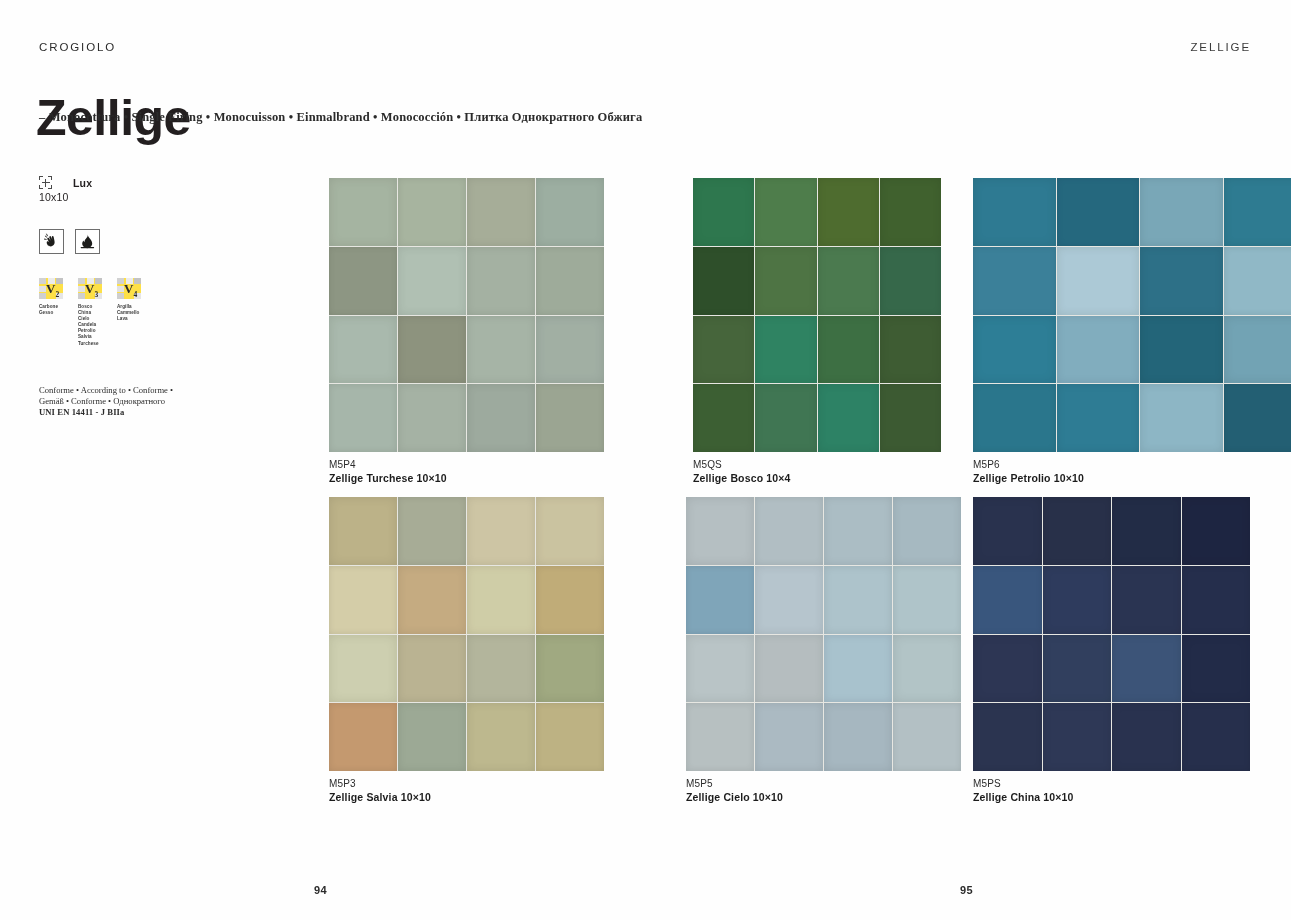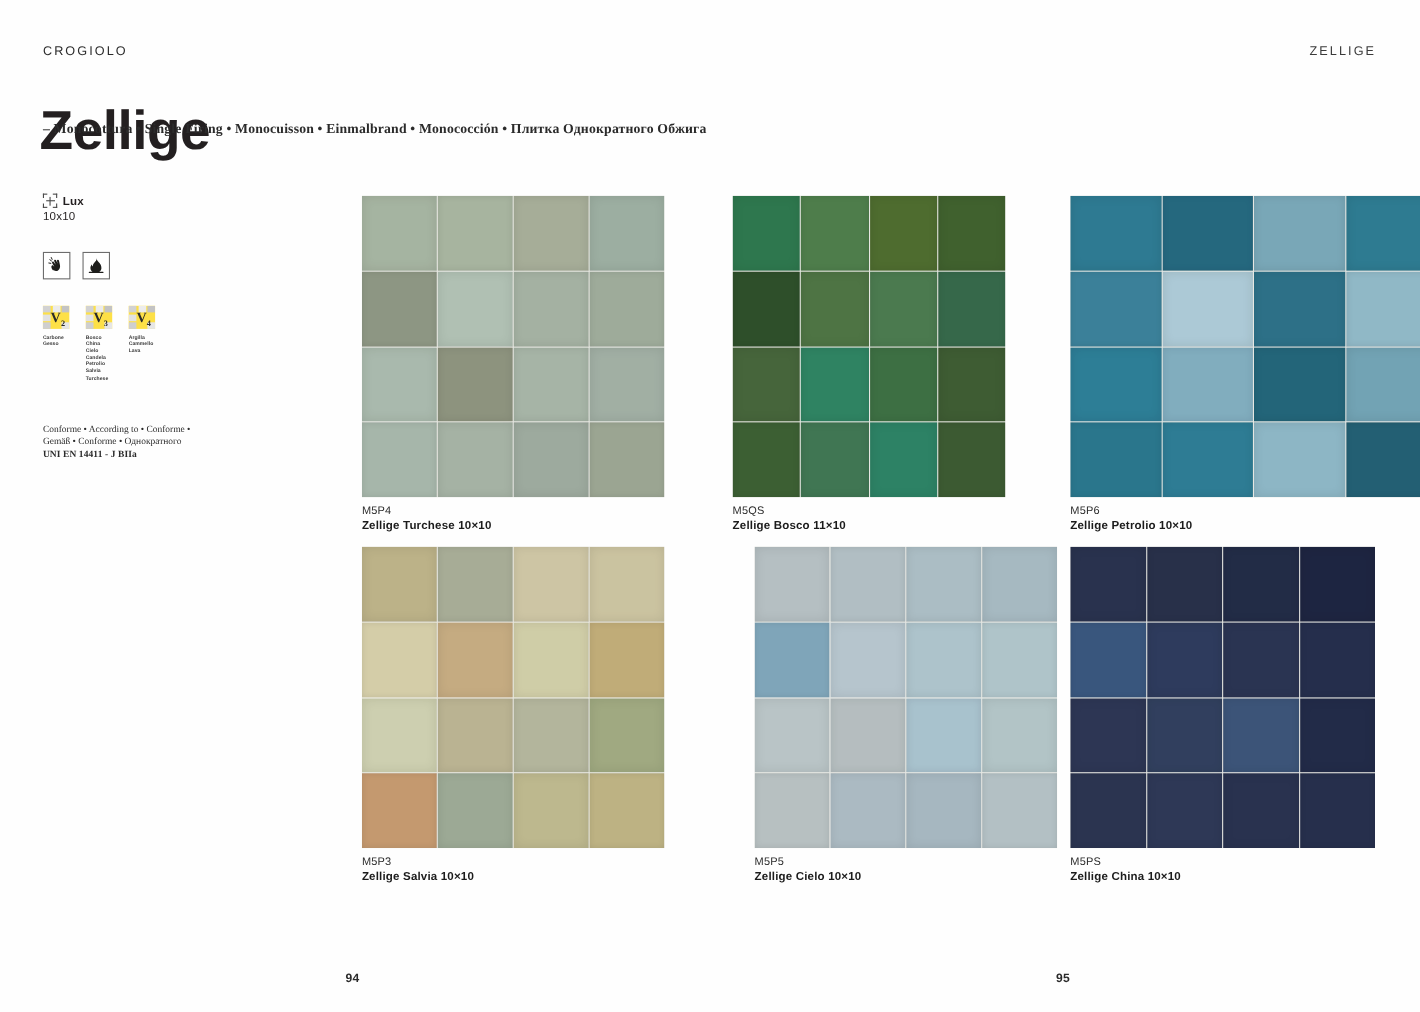--- a/index.html
+++ b/index.html
@@ -93,20 +93,21 @@
   .lux-glyph .c6 { left:0; bottom:0; width:1.4px; height:4px; }
   .lux-glyph .c7 { right:0; bottom:0; width:4px; height:1.4px; }
   .lux-glyph .c8 { right:0; bottom:0; width:1.4px; height:4px; }
   .lux-glyph .hbar { left:2.5px; top:6px; width:8px; height:1.2px; }
   .lux-glyph .vbar { left:6px; top:2.5px; width:1.2px; height:8px; }
   .lux-label {
     font-size: 10.5px;
     font-weight: 700;
     color: #231f20;
     letter-spacing: 0.2px;
+    margin-left: 16px;
   }
   .lux-size {
     margin-top: 2px;
     font-size: 10.5px;
     font-weight: 400;
     color: #231f20;
     letter-spacing: 0.2px;
   }
 
   .pictos {
@@ -362,42 +363,42 @@
           <span style="background: rgb(163, 176, 162); box-shadow: rgba(0, 0, 0, 0.1) 0px 0px 9px inset; filter: brightness(1.012);"></span>
           <span style="background: rgb(160, 173, 161); box-shadow: rgba(0, 0, 0, 0.1) 0px 0px 10px inset; filter: brightness(0.983);"></span>
           <span style="background: rgb(155, 165, 146); box-shadow: rgba(0, 0, 0, 0.1) 0px 0px 6px inset; filter: brightness(1);"></span>
         </div>
       <div class="caption">
         <div class="code">M5P4</div>
         <div class="name">Zellige Turchese 10×10</div>
       </div>
     </div>
 
-    <div class="prod" style="left:337px; top:0px; width:248px; height:274px;">
+    <div class="prod" style="left:364px; top:0px; width:248px; height:274px;">
       <div class="swatch">
           <span style="background: rgb(47, 122, 80); box-shadow: rgba(0, 0, 0, 0.1) 0px 0px 11px inset; filter: brightness(0.979);"></span>
           <span style="background: rgb(78, 125, 75); box-shadow: rgba(0, 0, 0, 0.1) 0px 0px 7px inset; filter: brightness(0.996);"></span>
           <span style="background: rgb(77, 107, 46); box-shadow: rgba(0, 0, 0, 0.1) 0px 0px 9px inset; filter: brightness(1.012);"></span>
           <span style="background: rgb(65, 99, 47); box-shadow: rgba(0, 0, 0, 0.1) 0px 0px 10px inset; filter: brightness(0.983);"></span>
           <span style="background: rgb(46, 79, 42); box-shadow: rgba(0, 0, 0, 0.1) 0px 0px 6px inset; filter: brightness(1);"></span>
           <span style="background: rgb(77, 114, 67); box-shadow: rgba(0, 0, 0, 0.1) 0px 0px 10px inset; filter: brightness(1.017);"></span>
           <span style="background: rgb(76, 123, 80); box-shadow: rgba(0, 0, 0, 0.1) 0px 0px 9px inset; filter: brightness(0.988);"></span>
           <span style="background: rgb(54, 104, 74); box-shadow: rgba(0, 0, 0, 0.1) 0px 0px 7px inset; filter: brightness(1.004);"></span>
           <span style="background: rgb(69, 99, 58); box-shadow: rgba(0, 0, 0, 0.1) 0px 0px 11px inset; filter: brightness(1.021);"></span>
           <span style="background: rgb(47, 132, 99); box-shadow: rgba(0, 0, 0, 0.1) 0px 0px 8px inset; filter: brightness(0.992);"></span>
           <span style="background: rgb(61, 110, 66); box-shadow: rgba(0, 0, 0, 0.1) 0px 0px 8px inset; filter: brightness(1.008);"></span>
           <span style="background: rgb(63, 94, 52); box-shadow: rgba(0, 0, 0, 0.1) 0px 0px 11px inset; filter: brightness(0.979);"></span>
           <span style="background: rgb(60, 95, 51); box-shadow: rgba(0, 0, 0, 0.1) 0px 0px 7px inset; filter: brightness(0.996);"></span>
           <span style="background: rgb(63, 117, 82); box-shadow: rgba(0, 0, 0, 0.1) 0px 0px 9px inset; filter: brightness(1.012);"></span>
           <span style="background: rgb(46, 132, 103); box-shadow: rgba(0, 0, 0, 0.1) 0px 0px 10px inset; filter: brightness(0.983);"></span>
           <span style="background: rgb(60, 90, 50); box-shadow: rgba(0, 0, 0, 0.1) 0px 0px 6px inset; filter: brightness(1);"></span>
         </div>
       <div class="caption">
         <div class="code">M5QS</div>
-        <div class="name">Zellige Bosco 11×10</div>
+        <div class="name">Zellige Bosco 10×4</div>
       </div>
     </div>
 
     <div class="prod" style="left:644px; top:0px; width:333px; height:274px;">
       <div class="swatch">
           <span style="background: rgb(47, 125, 149); box-shadow: rgba(0, 0, 0, 0.1) 0px 0px 11px inset; filter: brightness(0.979);"></span>
           <span style="background: rgb(37, 104, 127); box-shadow: rgba(0, 0, 0, 0.1) 0px 0px 7px inset; filter: brightness(0.996);"></span>
           <span style="background: rgb(120, 165, 181); box-shadow: rgba(0, 0, 0, 0.1) 0px 0px 9px inset; filter: brightness(1.012);"></span>
           <span style="background: rgb(47, 125, 147); box-shadow: rgba(0, 0, 0, 0.1) 0px 0px 10px inset; filter: brightness(0.983);"></span>
           <span style="background: rgb(59, 128, 153); box-shadow: rgba(0, 0, 0, 0.1) 0px 0px 6px inset; filter: brightness(1);"></span>

